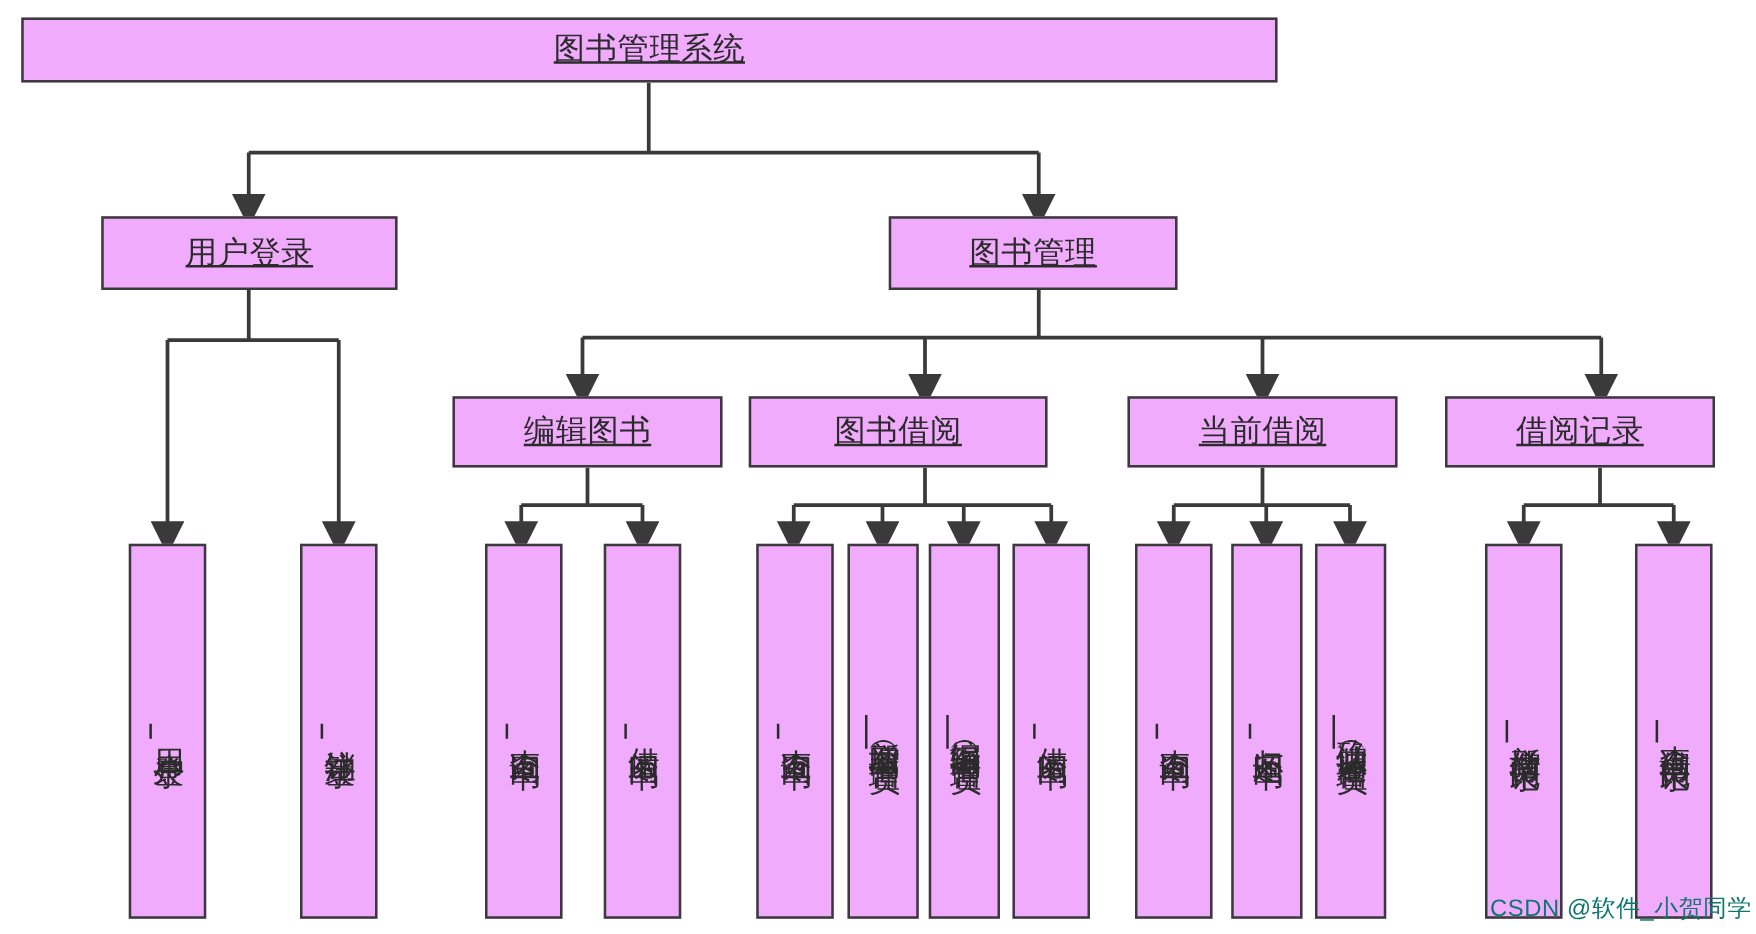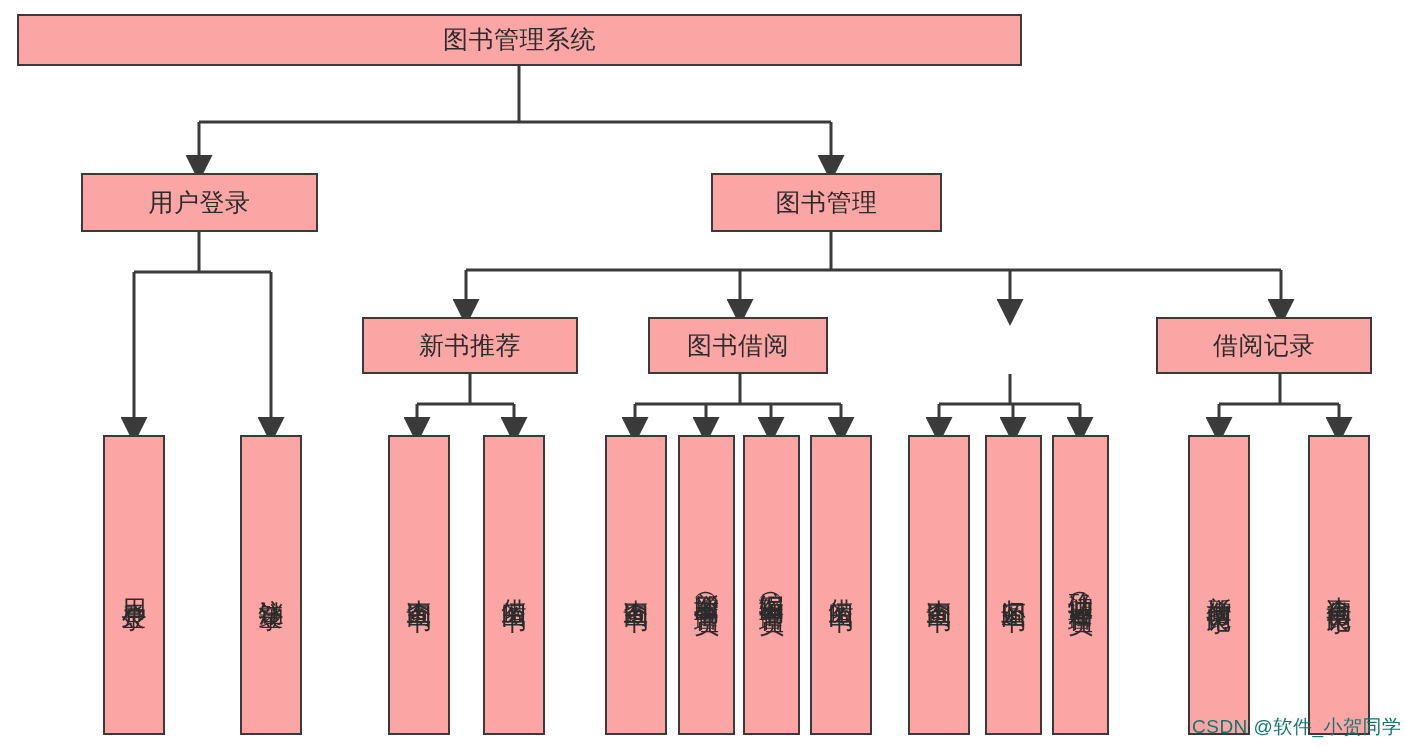--- a/index.html
+++ b/index.html
@@ -22,25 +22,26 @@
     left: 0;
     top: 0;
     width: 1405px;
     height: 747px;
     pointer-events: none;
   }
   .node {
     position: absolute;
     box-sizing: border-box;
     border: 2.5px solid #3a3a3a;
-    background: #fca5a5;
+    background: #f0abfc;
     display: flex;
     align-items: center;
     justify-content: center;
     color: #2b2b2b;
+    text-decoration: underline;
   }
   .node .label {
     display: block;
     text-align: center;
     line-height: 1.18;
     white-space: pre;
   }
   
   .node.h .label {
     writing-mode: horizontal-tb;
@@ -133,24 +134,27 @@
   </div>
 
   <div class="node h" style="left:81px; top:173px; width:237px; height:59px;">
     <span class="label">用户登录</span>
   </div>
   <div class="node h" style="left:711px; top:173px; width:231px; height:59px;">
     <span class="label">图书管理</span>
   </div>
 
   <div class="node h" style="left:362px; top:317px; width:216px; height:57px;">
-    <span class="label">新书推荐</span>
-  </div>
-  <div class="node h" style="left:648px; top:317px; width:180px; height:57px;">
+    <span class="label">编辑图书</span>
+  </div>
+  <div class="node h" style="left:599px; top:317px; width:239px; height:57px;">
     <span class="label">图书借阅</span>
+  </div>
+  <div class="node h" style="left:902px; top:317px; width:216px; height:57px;">
+    <span class="label">当前借阅</span>
   </div>
   <div class="node h" style="left:1156px; top:317px; width:216px; height:57px;">
     <span class="label">借阅记录</span>
   </div>
 
   <div class="node v" style="left:103px; top:435px; width:62px; height:300px;">
     <span class="label">用户登录</span>
   </div>
   <div class="node v" style="left:240px; top:435px; width:62px; height:300px;">
     <span class="label">注销登录</span>

